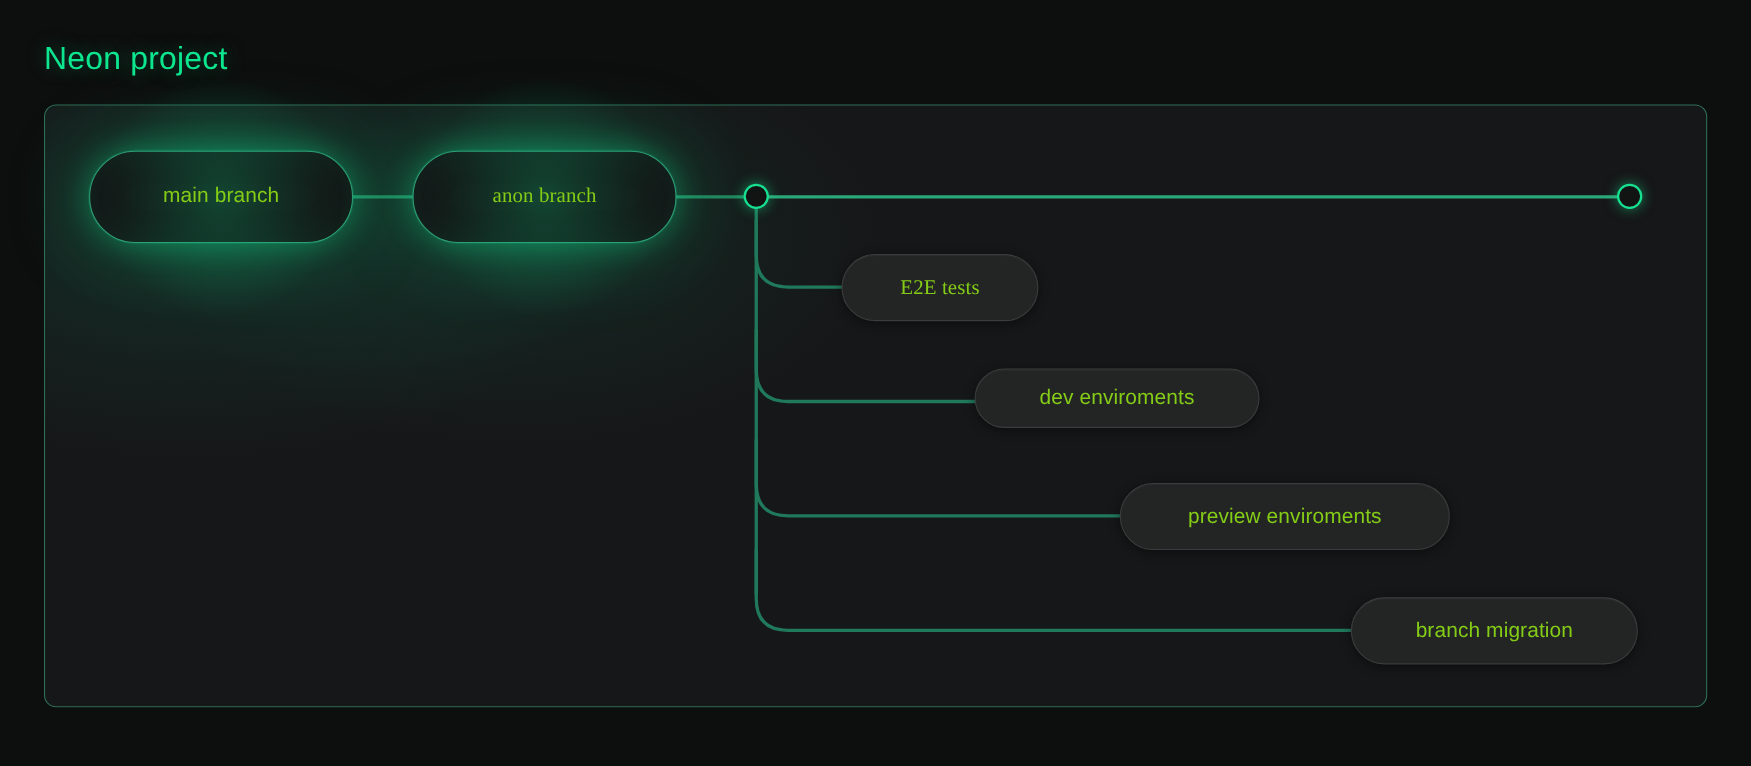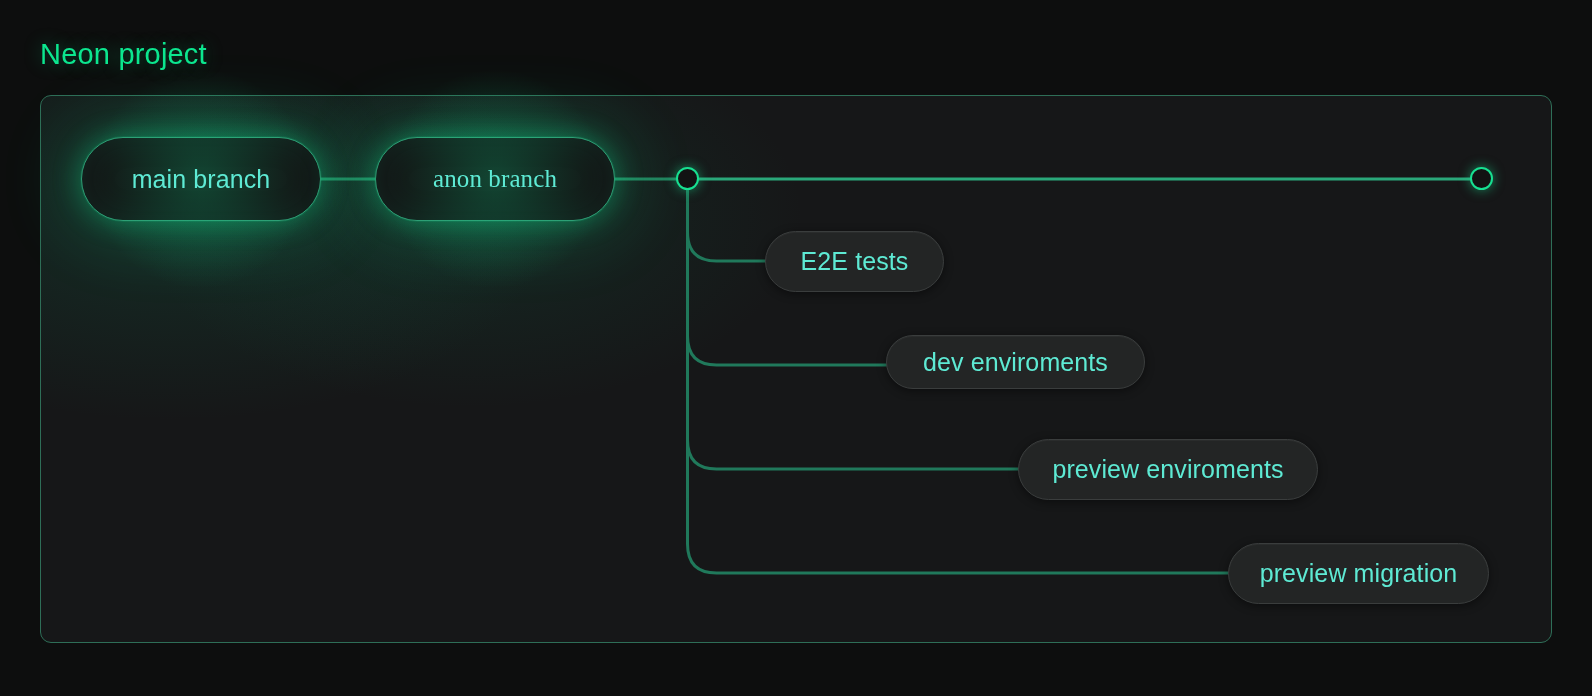--- a/index.html
+++ b/index.html
@@ -67,24 +67,24 @@
     display: flex;
     align-items: center;
     justify-content: center;
     white-space: nowrap;
     color: #e9ebeb;
     border-radius: 999px;
   }
   .pill-label {
     position: relative;
     z-index: 2;
-    font-size: 25px;
+    font-size: 19px;
     font-weight: 400;
     letter-spacing: 0.1px;
-    color: #5eead4;
+    color: #84cc16;
   }
 
   
   .pill-branch {
     background: #131515;
     border: 1px solid #2f9c74;
     box-shadow:
       0 0 0 1px rgba(18,214,137,0.12),
       0 0 26px 2px rgba(18,214,137,0.34),
       0 0 70px 14px rgba(18,214,137,0.20),
@@ -160,29 +160,29 @@
 
   <div class="pill pill-branch" style="left:375px; top:137px; width:240px; height:84px;font-family:Liberation Serif, serif;">
     <span class="halo"></span>
     <span class="pill-label">anon branch</span>
   </div>
 
   <div class="ring-node" style="left:676px; top:167px;"></div>
 
   <div class="ring-node" style="left:1470px; top:167px;"></div>
 
-  <div class="pill pill-node" style="left:765px; top:231px; width:179px; height:61px;">
+  <div class="pill pill-node" style="left:765px; top:231px; width:179px; height:61px;font-family:Liberation Serif, serif;">
     <span class="pill-label">E2E tests</span>
   </div>
 
   <div class="pill pill-node" style="left:886px; top:335px; width:259px; height:54px;">
     <span class="pill-label">dev enviroments</span>
   </div>
 
   <div class="pill pill-node" style="left:1018px; top:439px; width:300px; height:61px;text-align:right;">
     <span class="pill-label">preview enviroments</span>
   </div>
 
   <div class="pill pill-node" style="left:1228px; top:543px; width:261px; height:61px;">
-    <span class="pill-label">preview migration</span>
+    <span class="pill-label">branch migration</span>
   </div>
 
 </div>
 
 </body></html>

